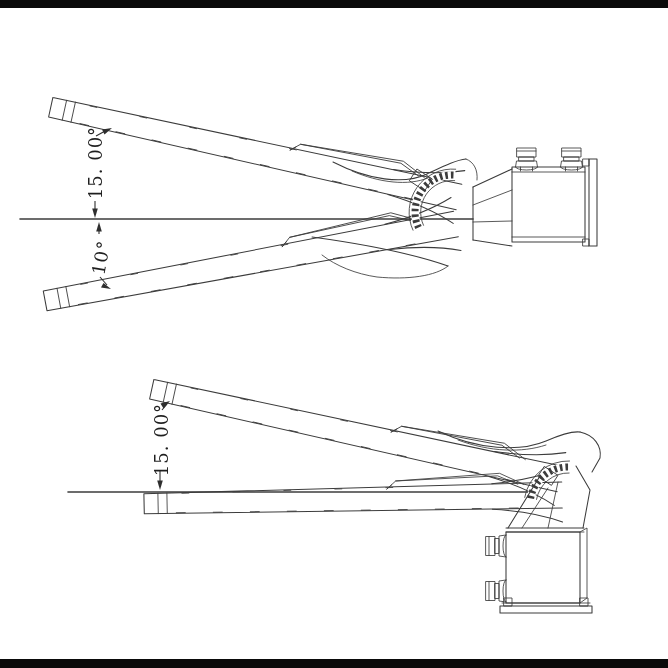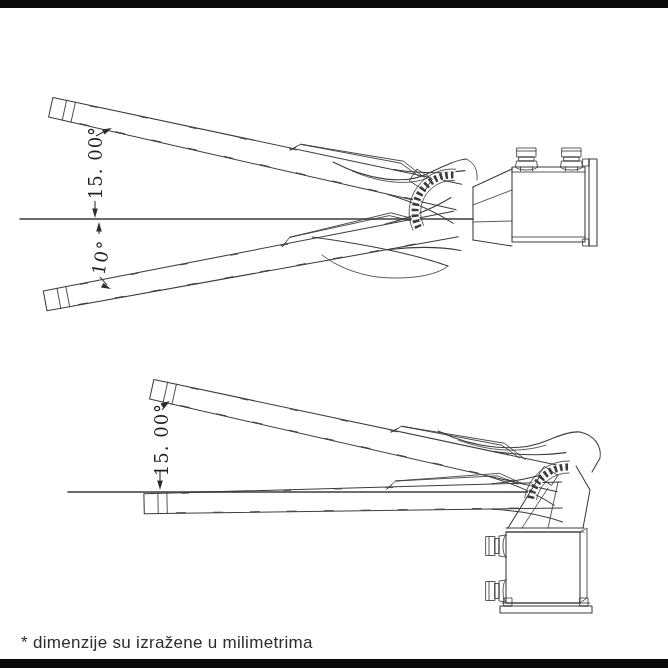--- a/index.html
+++ b/index.html
@@ -203,15 +203,14 @@
       </g>
     </g>
   </svg>
 
   <div class="angle-label rot90" style="left:40px;top:152px;width:110px;">15. 00°</div>
 
   <div class="angle-label rot80" style="left:73px;top:247px;width:56px;">10°</div>
 
   <div class="angle-label rot90" style="left:106px;top:429px;width:110px;">15. 00°</div>
 
-  <div class="footnote">* dimenzije su izražene u milimetrima</div>
 
 </div>
 
 </body></html>

